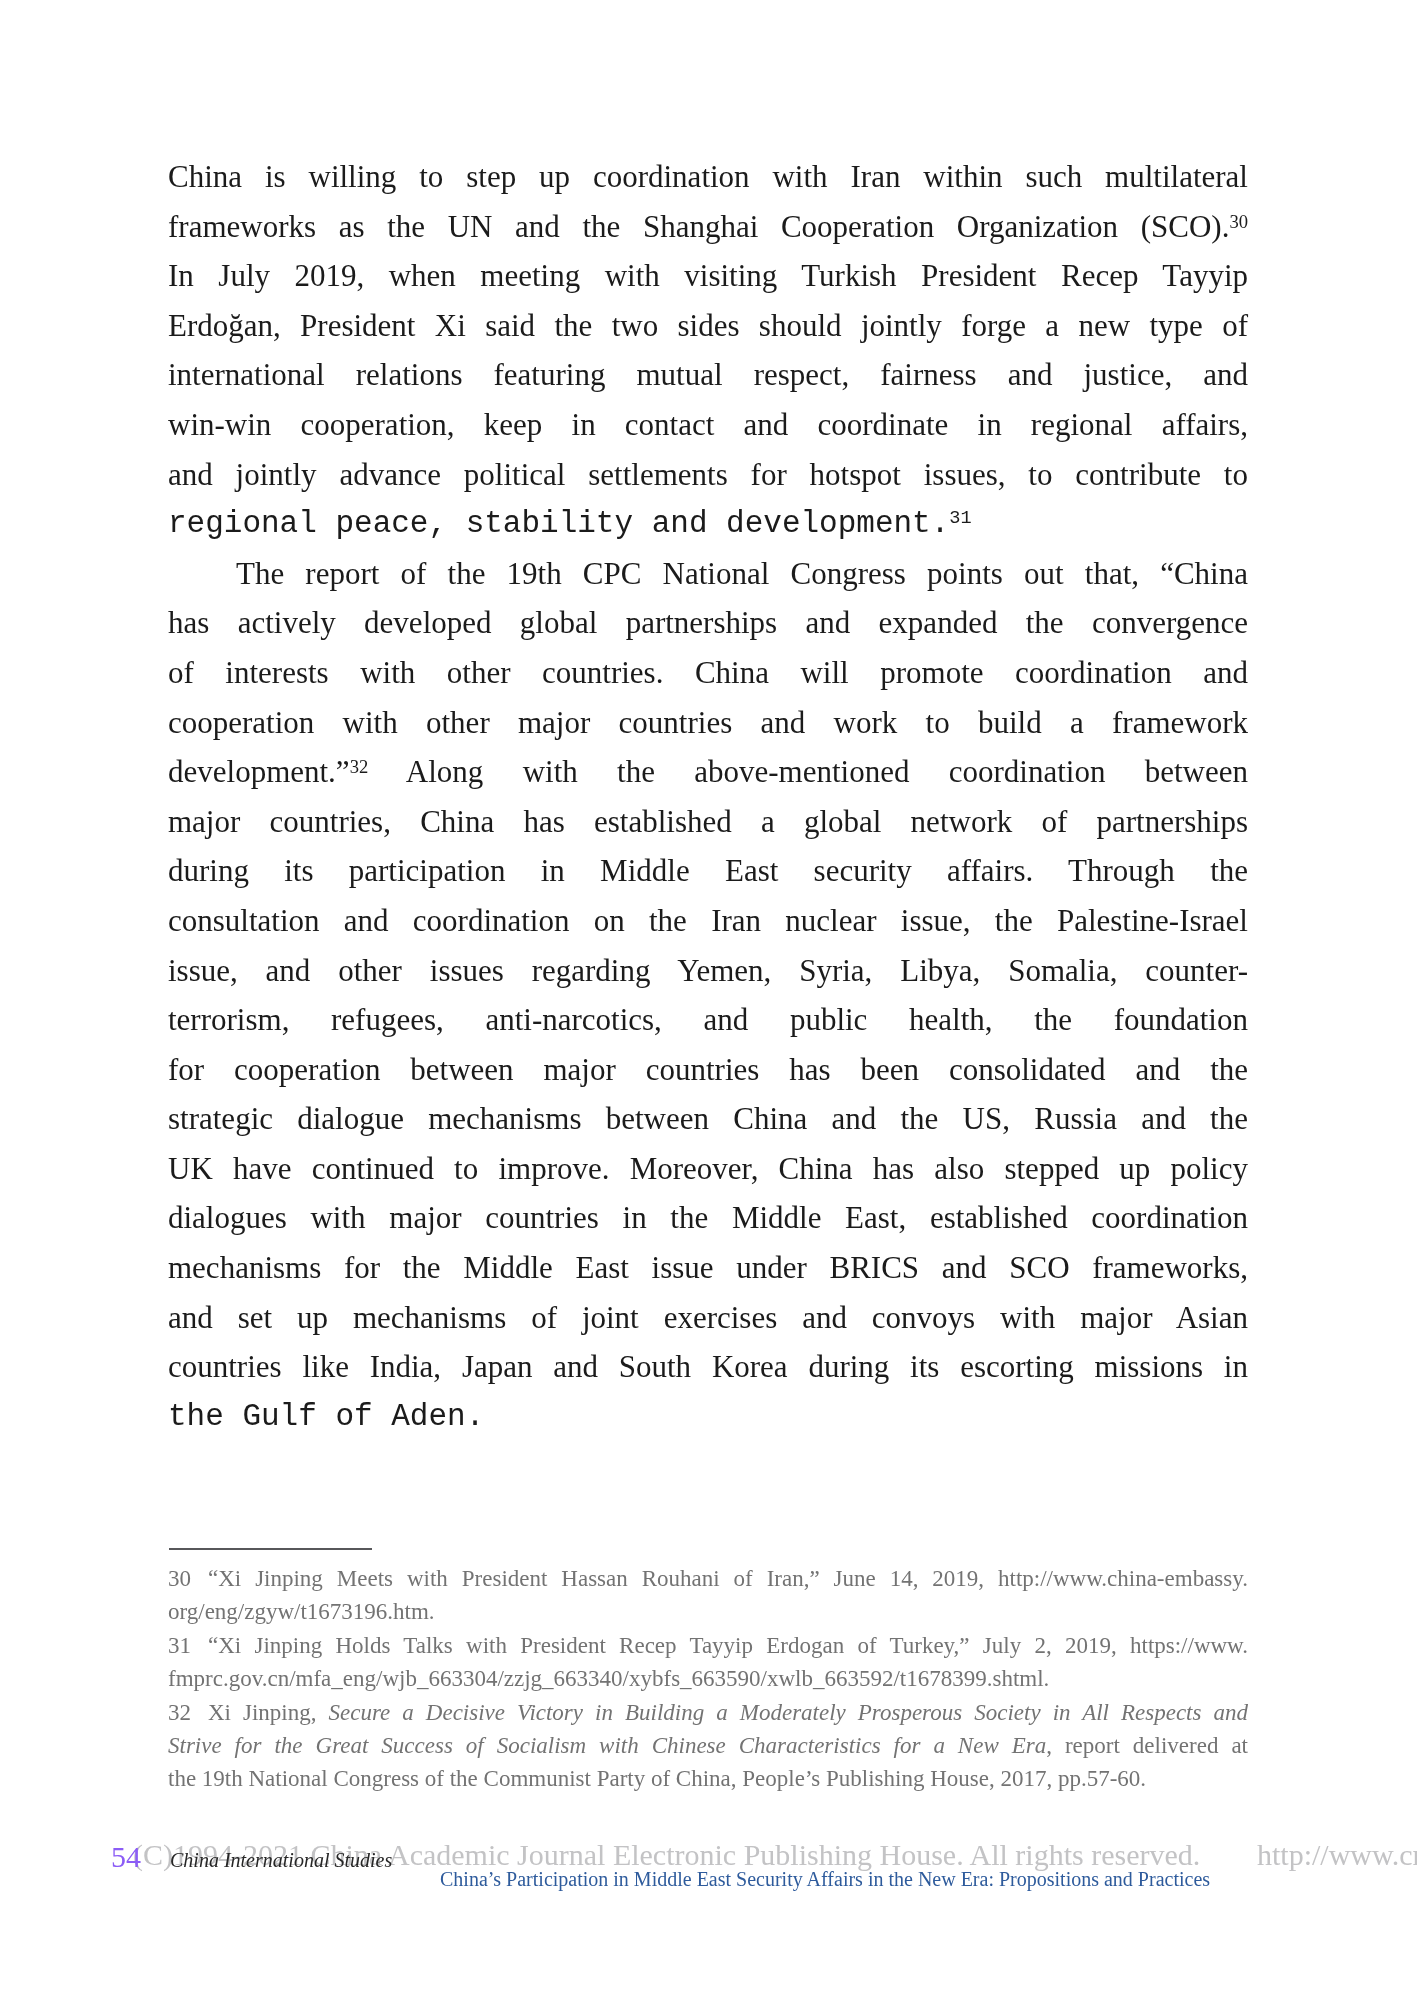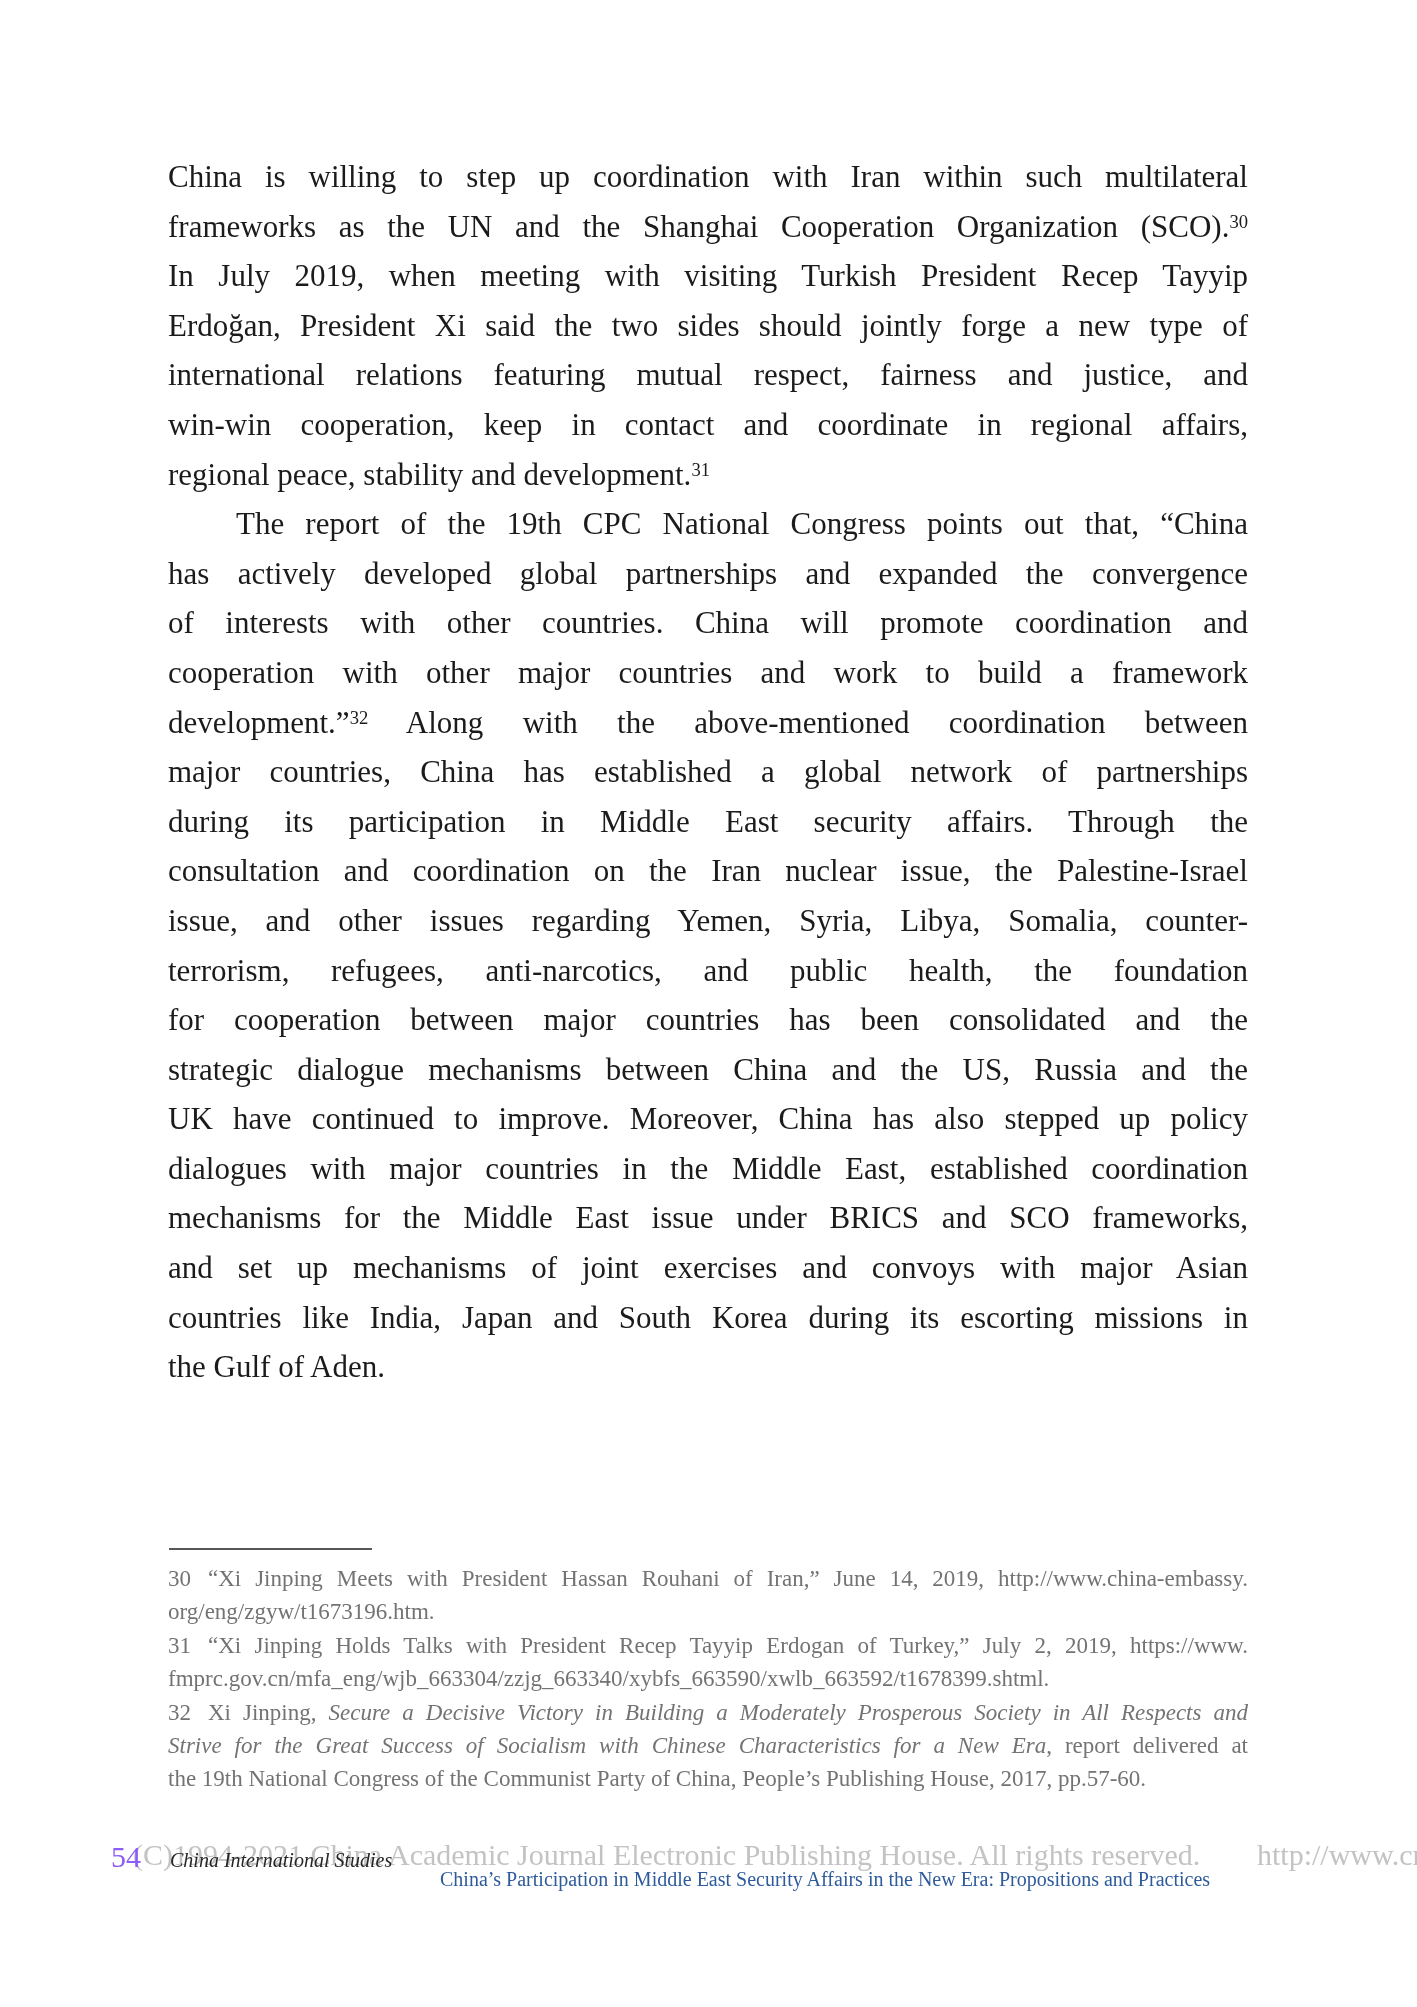--- a/index.html
+++ b/index.html
@@ -15,21 +15,21 @@
   .article-body {
     position:absolute;
     left:168px; top:152px; width:1080px;
     font-size:31px;
     line-height:49.6px;
   }
   .bline {
     text-align:justify;
     text-align-last:justify;
   }
-  .bline.end { text-align-last:left; }
+  .bline.end { text-align-last:left;font-family:Liberation Mono, monospace; }
   .bline.indent { text-indent:68px; }
   sup.fnref {
     font-size:0.60em;
     line-height:0;
     vertical-align:0.5em;
   }
   
   .fnrule {
     position:absolute;
     left:169px; top:1548px;
@@ -88,20 +88,21 @@
 
 <div class="page">
 
   <main class="article-body">
     <div class="bline">China is willing to step up coordination with Iran within such multilateral</div>
     <div class="bline"><span>frameworks as the UN and the Shanghai Cooperation Organization (SCO).</span><sup class="fnref">30</sup></div>
     <div class="bline">In July 2019, when meeting with visiting Turkish President Recep Tayyip</div>
     <div class="bline">Erdoğan, President Xi said the two sides should jointly forge a new type of</div>
     <div class="bline">international relations featuring mutual respect, fairness and justice, and</div>
     <div class="bline">win-win cooperation, keep in contact and coordinate in regional affairs,</div>
+    <div class="bline">and jointly advance political settlements for hotspot issues, to contribute to</div>
     <div class="bline end"><span>regional peace, stability and development.</span><sup class="fnref">31</sup></div>
     <div class="bline indent">The report of the 19th CPC National Congress points out that, “China</div>
     <div class="bline">has actively developed global partnerships and expanded the convergence</div>
     <div class="bline">of interests with other countries. China will promote coordination and</div>
     <div class="bline">cooperation with other major countries and work to build a framework</div>
     <div class="bline"><span>development.”</span><sup class="fnref">32</sup><span> Along with the above-mentioned coordination between</span></div>
     <div class="bline">major countries, China has established a global network of partnerships</div>
     <div class="bline">during its participation in Middle East security affairs. Through the</div>
     <div class="bline">consultation and coordination on the Iran nuclear issue, the Palestine-Israel</div>
     <div class="bline">issue, and other issues regarding Yemen, Syria, Libya, Somalia, counter-</div>

